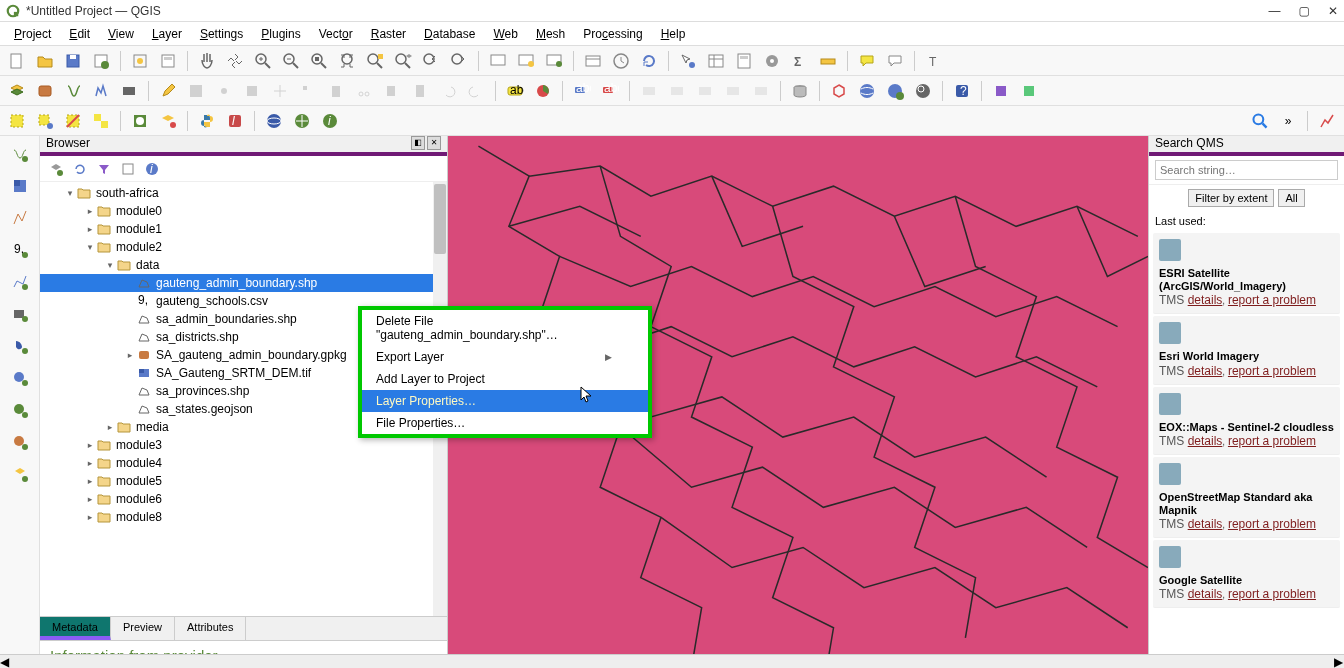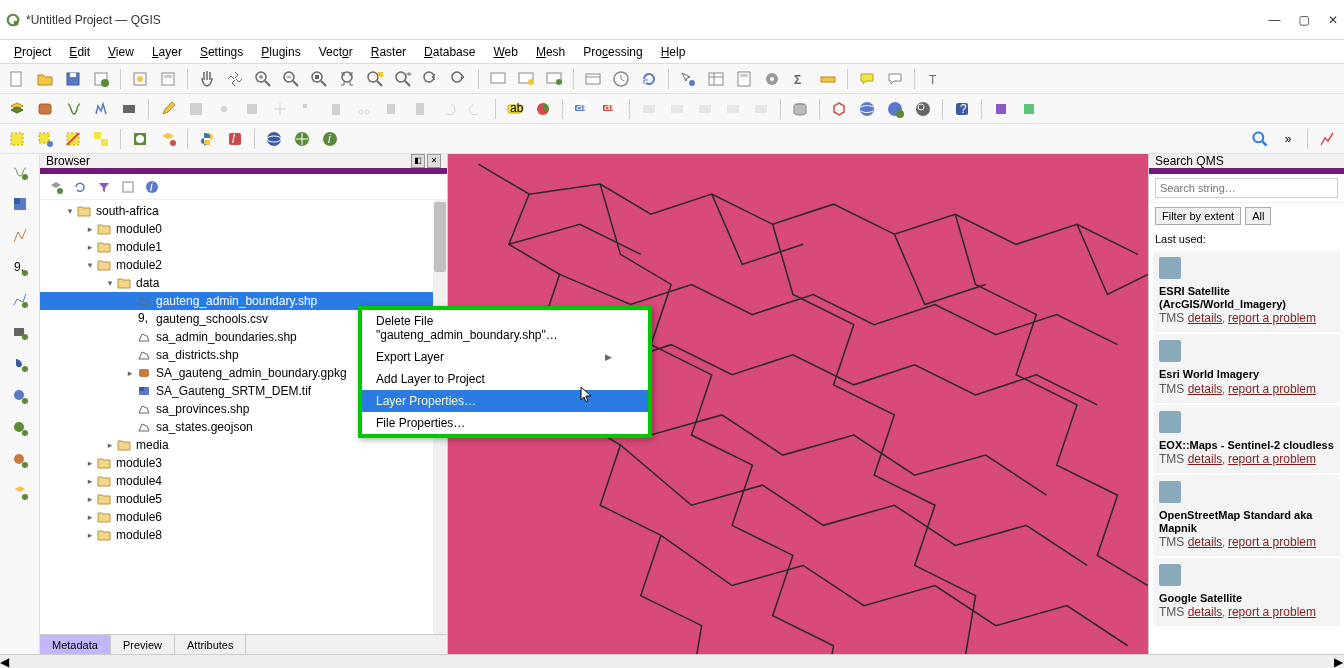--- a/index.html
+++ b/index.html
@@ -1,19 +1,19 @@
 <!DOCTYPE html>
 <html><head>
 <meta charset="utf-8">
 <style>
 * { margin: 0; padding: 0; box-sizing: border-box; font-family: "Segoe UI", Tahoma, sans-serif; font-size: 12px; }
 body { background: #f0f0f0; width: 1344px; height: 668px; overflow: hidden; position: relative; }
 
 
-.titlebar { height: 40px; background: #fff; display: flex; align-items: center; padding: 0 6px; border-bottom: 1px solid #ddd; }
+.titlebar { height: 22px; background: #fff; display: flex; align-items: center; padding: 0 6px; border-bottom: 1px solid #ddd; }
 .titlebar .q-icon { width: 14px; height: 14px; margin-right: 6px; }
 .titlebar .title { flex: 1; font-size: 12px; color: #333; }
 .titlebar .win-controls { display: flex; gap: 18px; }
 .titlebar .win-controls span { cursor: pointer; color: #333; }
 
 
 .menubar { height: 24px; background: #fff; display: flex; align-items: center; padding: 0 6px; gap: 2px; border-bottom: 1px solid #ddd; }
 .menubar .menu-item { padding: 2px 8px; cursor: pointer; }
 .menubar .menu-item span.ul { text-decoration: underline; }
 
@@ -23,52 +23,52 @@
 .tb-sep { width: 1px; height: 20px; background: #ccc; margin: 0 4px; }
 .tb-row3 { height: 30px; }
 
 
 .main { display: flex; height: 562px; }
 .left-toolbar { width: 40px; background: #f8f8f8; border-right: 1px solid #e0e0e0; display: flex; flex-direction: column; gap: 4px; padding: 4px 0; align-items: center; }
 .left-toolbar .tb-btn { width: 28px; height: 28px; }
 
 
 .browser-panel { width: 408px; background: #fff; border-right: 1px solid #ccc; display: flex; flex-direction: column; }
-.panel-title { height: 20px; background: #f0f0f0; border-bottom: 6px solid #701a75; display: flex; padding: 0 6px; font-size: 11px; }
+.panel-title { height: 20px; background: #f0f0f0; border-bottom: 4px solid #701a75; display: flex; padding: 0 6px; font-size: 11px; }
 .panel-title .spacer { flex: 1; }
 .panel-title .pbtn { width: 14px; height: 14px; border: 1px solid #999; background: #ddd; margin-left: 2px; font-size: 8px; text-align: center; line-height: 12px; cursor: pointer; }
 .browser-toolbar { height: 26px; display: flex; align-items: center; gap: 4px; padding: 0 6px; border-bottom: 1px solid #eee; }
 .browser-toolbar .bt-btn { width: 20px; height: 20px; display: flex; align-items: center; justify-content: center; cursor: pointer; border: 1px solid transparent; border-radius: 2px; }
 
 
 .tree { flex: 1; overflow: auto; position: relative; padding: 2px 0; }
 .tree-row { display: flex; align-items: center; height: 18px; white-space: nowrap; cursor: default; padding-right: 6px; }
 .tree-row .twisty { width: 12px; text-align: center; font-size: 9px; color: #666; }
 .tree-row .ficon { width: 16px; height: 14px; margin-right: 4px; display: inline-flex; align-items: center; justify-content: center; }
 .tree-row.selected { background: #2a7be4; color: #fff; }
 .indent1 { padding-left: 24px; } .indent2 { padding-left: 44px; } .indent3 { padding-left: 64px; }
 .indent4 { padding-left: 84px; }
 .scrollbar-track { position:absolute; right:0; top:0; bottom:0; width:14px; background:#f0f0f0; }
 .scrollbar-thumb { position:absolute; right:1px; width:12px; background:#c0c0c0; border-radius:2px; }
 
 
 .meta-tabs { height: 24px; display: flex; border-top: 1px solid #ccc; background: #f0f0f0; }
 .meta-tab { padding: 4px 12px; border-right: 1px solid #ccc; cursor: pointer; font-size: 11px; }
-.meta-tab.active { background: #c4b5fd; border-bottom: 3px solid #8b5cf6; margin-bottom: -1px; }
+.meta-tab.active { background: #0f766e; border-bottom: 5px solid #8b5cf6; margin-bottom: -1px; }
 .meta-content { height: 58px; background: #fff; border-top: 1px solid #ccc; padding: 6px 10px; overflow: hidden; }
 .meta-content h3 { color: #5a8a3a; font-size: 15px; font-weight: normal; margin-bottom: 8px; }
 
 
 .map-canvas { flex: 1; background: #d84a7a; position: relative; overflow: hidden; }
 
 
 .qms-panel { width: 196px; background: #fff; border-left: 1px solid #ccc; display: flex; flex-direction: column; }
 .qms-search { padding: 4px 6px; border-bottom: 1px solid #eee; }
 .qms-search input { width: 100%; height: 20px; border: 1px solid #ccc; padding: 0 4px; font-size: 11px; }
-.qms-filter { padding: 4px 6px; display: flex; justify-content: flex-start; gap: 4px; }
+.qms-filter { padding: 4px 6px; display: flex; justify-content: center; gap: 4px; }
 .qms-filter button { font-size: 11px; padding: 2px 6px; border: 1px solid #aaa; background: #f0f0f0; cursor: pointer; }
 .qms-last { padding: 4px 6px; font-size: 11px; }
 .qms-item { padding: 6px; border-bottom: 1px solid #eee; display: flex; gap: 6px; background: #f4f4f4; margin: 2px 4px; border-radius: 2px; flex-direction: column; }
 .qms-item .qicon { width: 22px; height: 22px; background: #8ab; border-radius: 2px; flex-shrink: 0; }
 .qms-item .qbody .qtitle { font-weight: bold; font-size: 11px; line-height: 1.2; }
 .qms-item .qbody .qsub { font-size: 10px; color: #555; }
 .qms-item .qbody .qsub a { color: #7f1d1d; text-decoration: underline; cursor: pointer; }
 
 
 .context-menu { position: absolute; background: #fff; border: 4px solid #00c800; box-shadow: 2px 2px 6px rgba(0,0,0,0.3); z-index: 100; }

